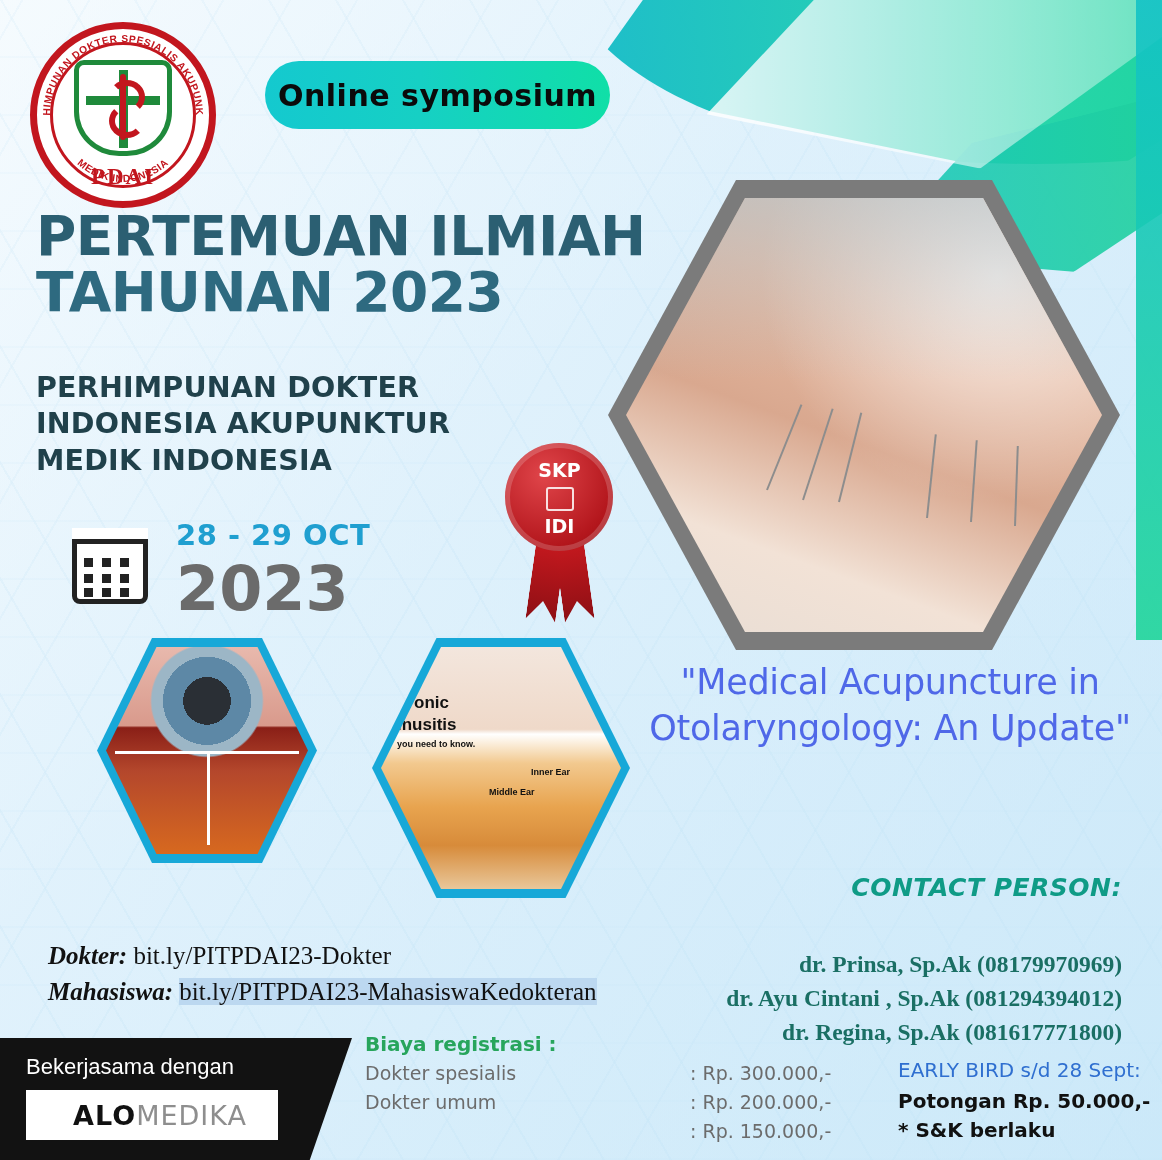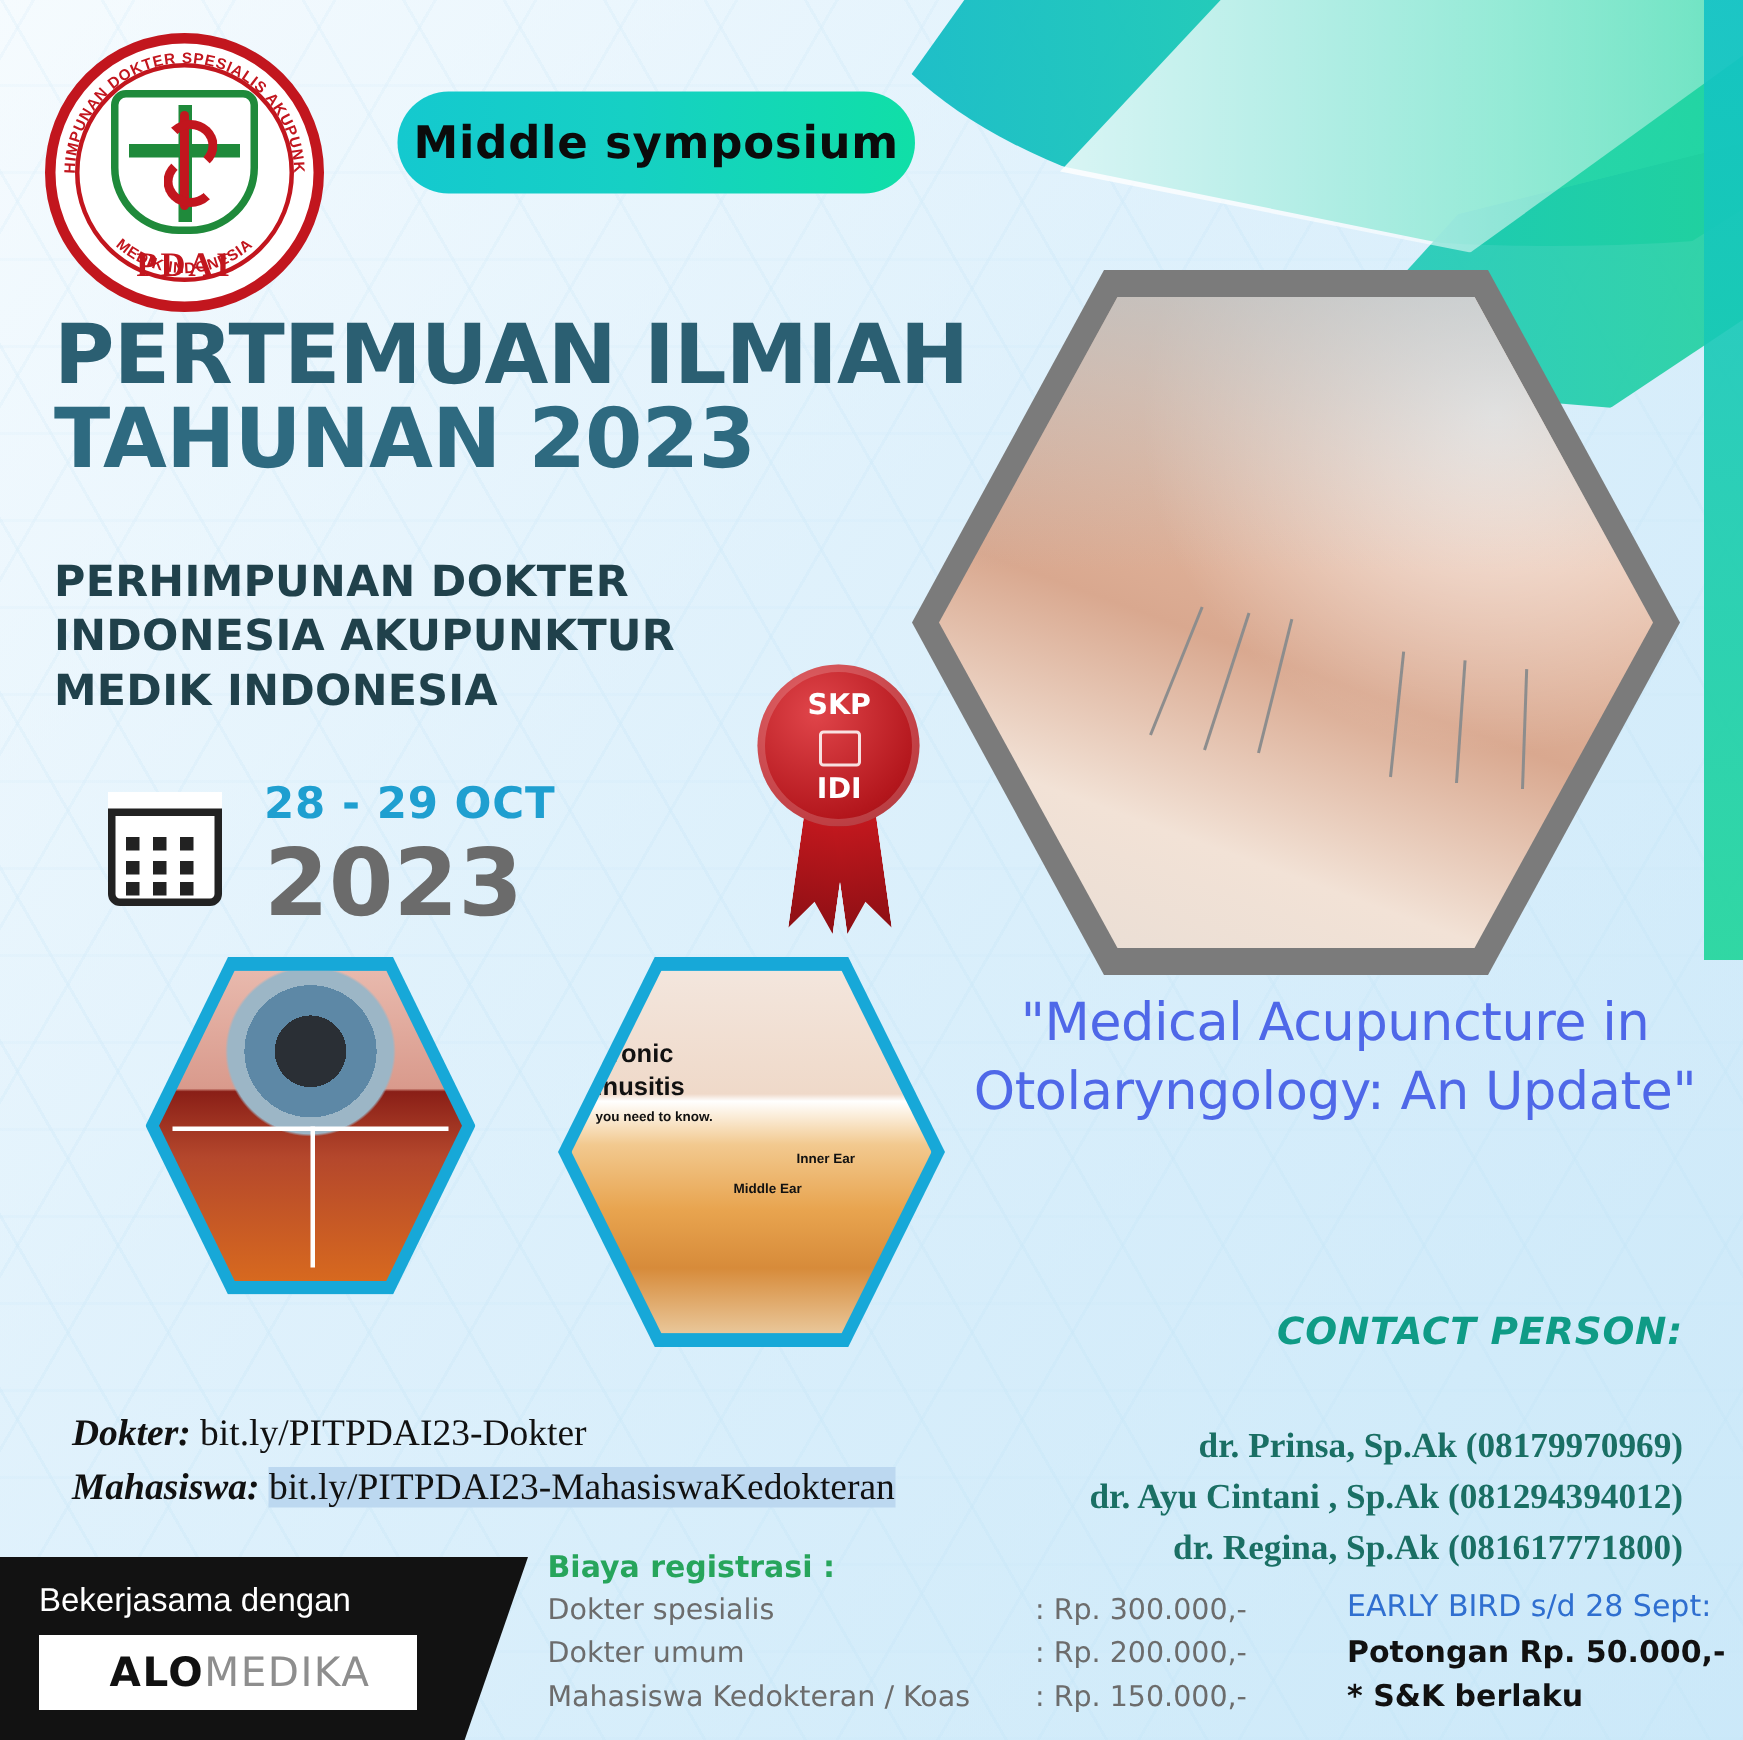--- a/index.html
+++ b/index.html
@@ -308,21 +308,21 @@
       </text>
     </svg>
     <div class="shield"></div>
     <div class="cross-v"></div>
     <div class="cross-h"></div>
     <div class="snake"></div>
     <div class="pdai">PDAI</div>
   </div>
 
   <div class="pill">
-    <span>Middle symposium</span>
+    <span>Online symposium</span>
   </div>
 
   <div class="title1">
     <div>PERTEMUAN ILMIAH</div>
     <div class="l2">TAHUNAN 2023</div>
   </div>
   <div class="subtitle">
     <div>PERHIMPUNAN DOKTER</div>
     <div>INDONESIA AKUPUNKTUR</div>
     <div>MEDIK INDONESIA</div>
@@ -400,21 +400,20 @@
   </div>
 
   <div class="contact-head">CONTACT PERSON:</div>
   <div class="contact-line" id="c1">dr. Prinsa, Sp.Ak (08179970969)</div>
   <div class="contact-line" id="c2">dr. Ayu Cintani , Sp.Ak (081294394012)</div>
   <div class="contact-line" id="c3">dr. Regina, Sp.Ak (081617771800)</div>
 
   <div class="fees-title">Biaya registrasi :</div>
   <div class="fee f1">Dokter spesialis</div>
   <div class="fee f2">Dokter umum</div>
-  <div class="fee f3">Mahasiswa Kedokteran / Koas</div>
   <div class="fee-val f1">: Rp. 300.000,-</div>
   <div class="fee-val f2">: Rp. 200.000,-</div>
   <div class="fee-val f3">: Rp. 150.000,-</div>
 
   <div class="eb-title">EARLY BIRD s/d 28 Sept:</div>
   <div class="eb-l2">Potongan Rp. 50.000,-</div>
   <div class="eb-l3">* S&amp;K berlaku</div>
 
   <div class="partner">
     <div class="lbl">Bekerjasama dengan</div>

